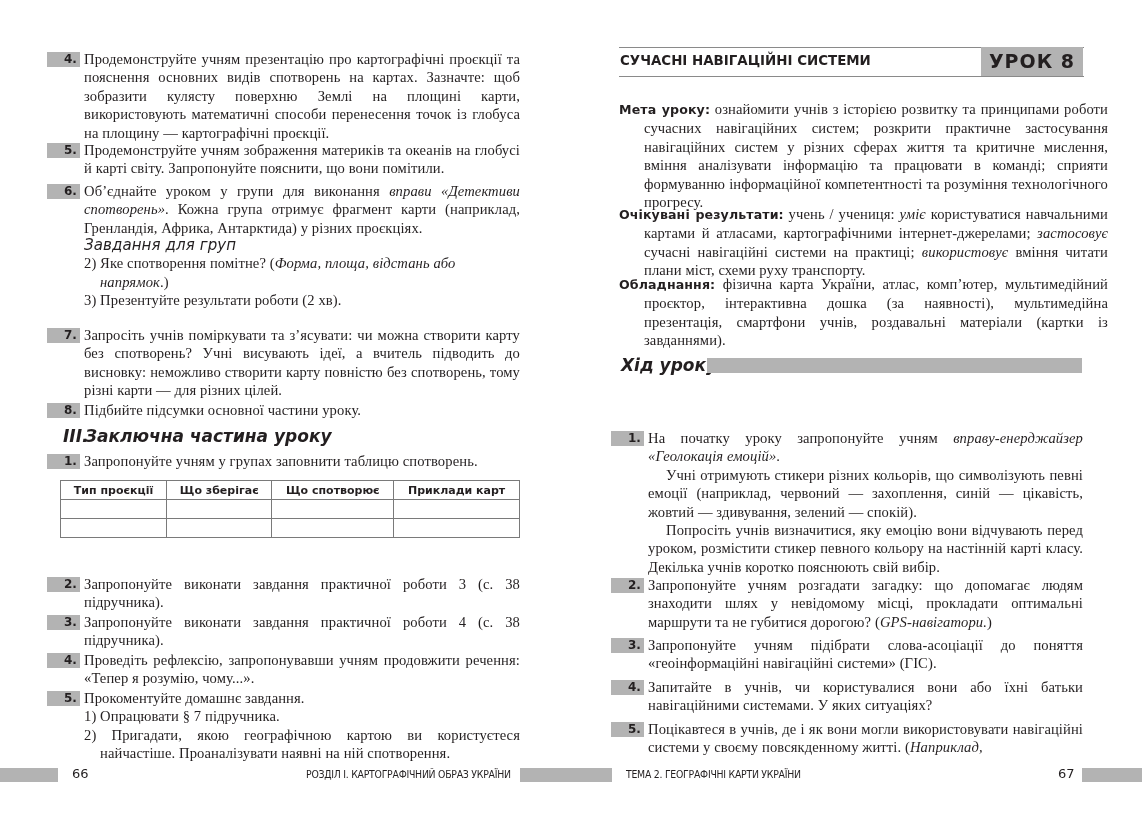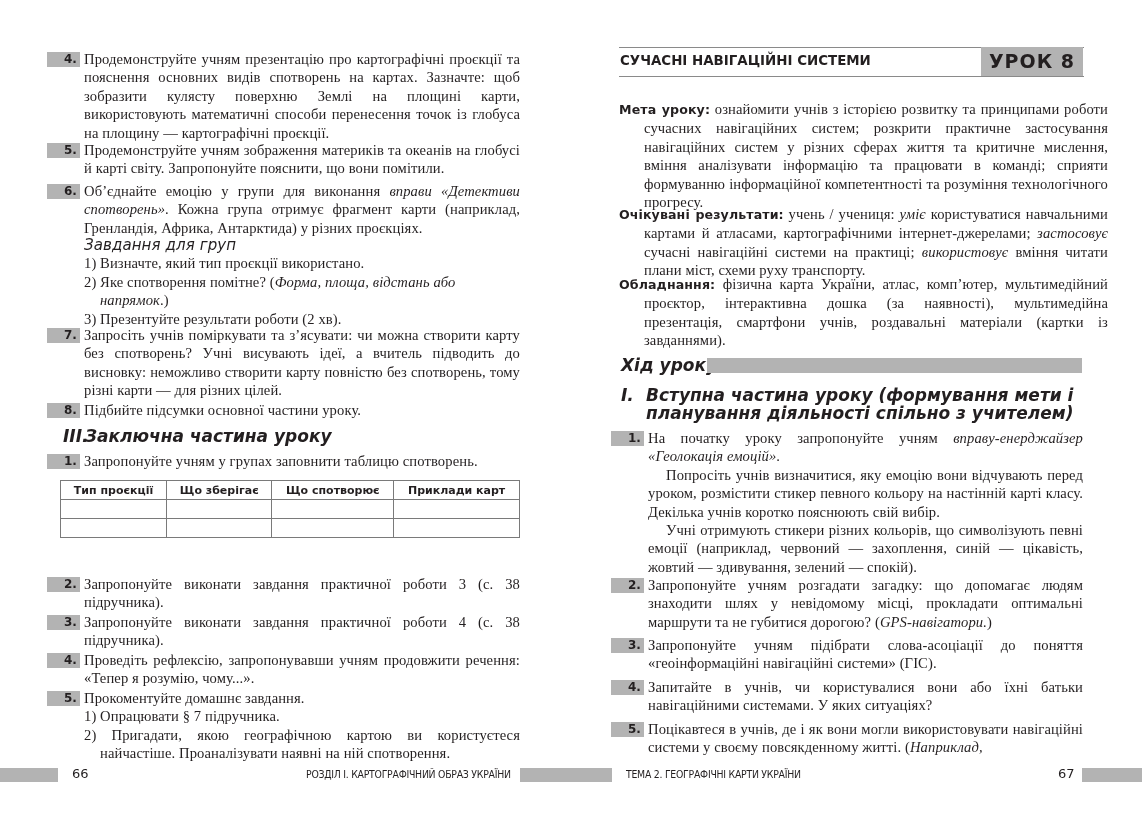--- a/index.html
+++ b/index.html
@@ -49,27 +49,26 @@
     <div class="itext">Продемонструйте учням презентацію про картографічні проєкції та пояснення основних видів спотворень на картах. Зазначте: щоб зобразити кулясту поверхню Землі на площині карти, використовують математичні способи перенесення точок із глобуса на площину — картографічні проєкції.</div>
   </div>
 
   <div class="item serif" style="top:141px;">
     <span class="badge">5.</span>
     <div class="itext">Продемонструйте учням зображення материків та океанів на глобусі й карті світу. Запропонуйте пояснити, що вони помітили.</div>
   </div>
 
   <div class="item serif" style="top:182px;">
     <span class="badge">6.</span>
-    <div class="itext"><span>Об’єднайте емоцію у групи для виконання </span><i>вправи «Детективи спотворень»</i><span>. Кожна група отримує фрагмент карти (наприклад, Гренландія, Африка, Антарктида) у різних проєкціях.</span></div>
+    <div class="itext"><span>Об’єднайте уроком у групи для виконання </span><i>вправи «Детективи спотворень»</i><span>. Кожна група отримує фрагмент карти (наприклад, Гренландія, Африка, Антарктида) у різних проєкціях.</span></div>
   </div>
 
   <div class="item serif" style="top:236px;">
     <div class="sub">
       <div class="sans" style="font-style:italic;font-size:15px;">Завдання для груп</div>
-      <div class="li">1) Визначте, який тип проєкції використано.</div>
       <div class="li"><span>2) Яке спотворення помітне? (</span><i>Форма, площа, відстань або напрямок</i><span>.)</span></div>
       <div class="li">3) Презентуйте результати роботи (2 хв).</div>
     </div>
   </div>
 
   <div class="item serif" style="top:326px;">
     <span class="badge">7.</span>
     <div class="itext">Запросіть учнів поміркувати та з’ясувати: чи можна створити карту без спотворень? Учні висувають ідеї, а вчитель підводить до висновку: неможливо створити карту повністю без спотворень, тому різні карти — для різних цілей.</div>
   </div>
 
@@ -151,27 +150,26 @@
 
   <div class="para serif" style="top:100px;"><span class="lbl">Мета уроку:</span><span> ознайомити учнів з історією розвитку та принципами роботи сучасних навігаційних систем; розкрити практичне застосування навігаційних систем у різних сферах життя та критичне мислення, вміння аналізувати інформацію та працювати в команді; сприяти формуванню інформаційної компетентності та розуміння технологічного прогресу.</span></div>
 
   <div class="para serif" style="top:205px;"><span class="lbl">Очікувані результати:</span><span> учень / учениця: </span><i>уміє</i><span> користуватися навчальними картами й атласами, картографічними інтернет-джерелами; </span><i>застосовує</i><span> сучасні навігаційні системи на практиці; </span><i>використовує</i><span> вміння читати плани міст, схеми руху транспорту.</span></div>
 
   <div class="para serif" style="top:275px;"><span class="lbl">Обладнання:</span><span> фізична карта України, атлас, комп’ютер, мультимедійний проєктор, інтерактивна дошка (за наявності), мультимедійна презентація, смартфони учнів, роздавальні матеріали (картки із завданнями).</span></div>
 
   <div class="sec" style="left:50px;top:356px;">Хід уроку</div>
   <div class="hid-bar"></div>
 
-  <div class="sec" style="left:50px;top:386px;width:462px;padding-left:25px;text-indent:-25px;"><span class="num" style="width:25px;text-indent:0;">I.</span><span>Вступна частина уроку (формування мети і планування діяльності спільно з учителем)</span></div>
 
   <div class="item serif" style="top:429px;">
     <span class="badge">1.</span>
     <div class="itext"><span>На початку уроку запропонуйте учням </span><i>вправу-енерджайзер «Геолокація емоцій»</i><span>.</span></div>
+    <div class="itext indent">Учні отримують стикери різних кольорів, що символізують певні емоції (наприклад, червоний — захоплення, синій — цікавість, жовтий — здивування, зелений — спокій).</div>
     <div class="itext indent">Попросіть учнів визначитися, яку емоцію вони відчувають перед уроком, розмістити стикер певного кольору на настінній карті класу. Декілька учнів коротко пояснюють свій вибір.</div>
-    <div class="itext indent">Учні отримують стикери різних кольорів, що символізують певні емоції (наприклад, червоний — захоплення, синій — цікавість, жовтий — здивування, зелений — спокій).</div>
   </div>
 
   <div class="item serif" style="top:576px;">
     <span class="badge">2.</span>
     <div class="itext"><span>Запропонуйте учням розгадати загадку: що допомагає людям знаходити шлях у невідомому місці, прокладати оптимальні маршрути та не губитися дорогою? (</span><i>GPS-навігатори.</i><span>)</span></div>
   </div>
 
   <div class="item serif" style="top:636px;">
     <span class="badge">3.</span>
     <div class="itext">Запропонуйте учням підібрати слова-асоціації до поняття «геоінформаційні навігаційні системи» (ГІС).</div>

